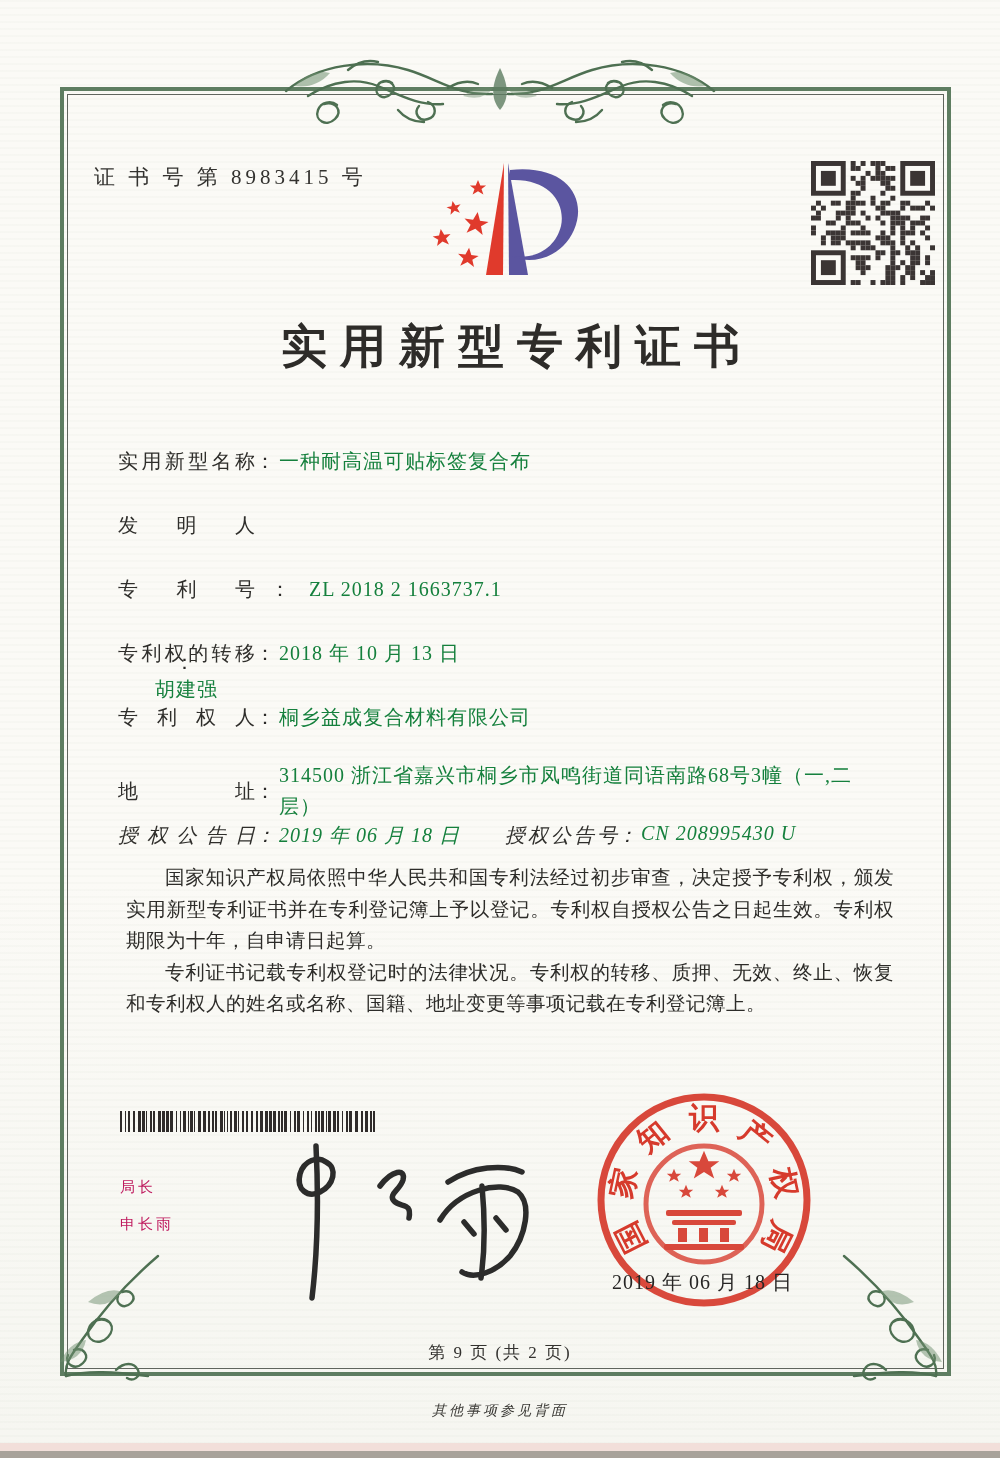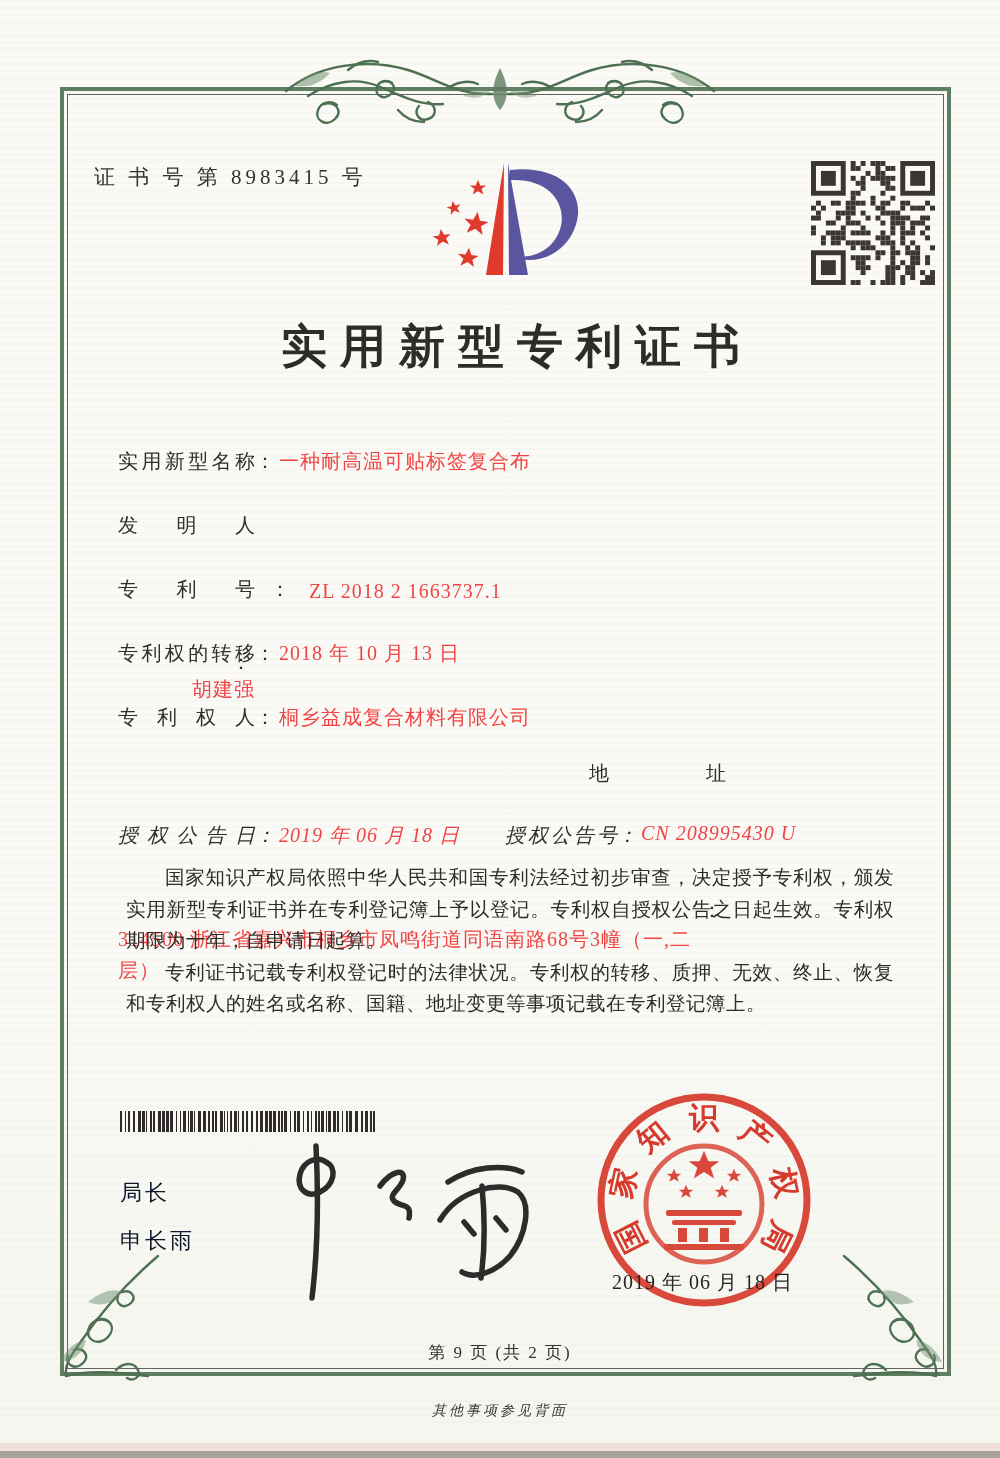--- a/index.html
+++ b/index.html
@@ -27,37 +27,37 @@
   .cert-no{
     position:absolute;left:94px;top:163px;font-size:21px;letter-spacing:4px;color:#33322f;
   }
   .qr{position:absolute;left:811px;top:161px;width:124px;height:124px;}
   .logo{position:absolute;left:398px;top:150px;width:215px;height:140px;}
   .title{
     position:absolute;left:0;top:316px;width:100%;text-align:center;
     font-size:46px;font-weight:700;letter-spacing:13px;color:#2e2c29;padding-left:17px;
   }
   .fields{position:absolute;left:118px;top:440px;width:770px;font-size:20px;}
-  .frow{position:absolute;left:0;display:flex;align-items:flex-end;}
+  .frow{position:absolute;left:0;display:flex;align-items:center;}
   .flabel{
     display:inline-block;width:137px;text-align:justify;text-align-last:justify;
     flex:0 0 137px;color:#2f2e2b;
   }
   .fcolon{flex:0 0 auto;margin-right:4px;}
-  .fvalue{letter-spacing:1px;color:#ef4444;}
+  .fvalue{letter-spacing:1px;color:#15803d;}
   .addr .fvalue{width:608px;line-height:31px;}
   .grant2{position:absolute;left:387px;top:0;display:flex;}
   .grant2 .flabel{width:112px;flex:0 0 112px;}
   .paras{
     position:absolute;left:118px;top:862px;width:768px;
     font-size:19.5px;line-height:31.5px;text-align:justify;color:#2d2c29;margin-left:8px;
   }
   .paras p{margin:0;text-indent:2em;letter-spacing:0.5px;}
   .barcode{position:absolute;left:120px;top:1111px;width:258px;height:21px;}
-  .signer{position:absolute;left:120px;top:1178px;font-family:"Liberation Sans","DejaVu Sans",sans-serif;font-size:22px;color:#0f172a;}
+  .signer{position:absolute;left:120px;top:1178px;font-family:"Liberation Sans","DejaVu Sans",sans-serif;font-size:15px;color:#be185d;}
   .signer div{margin-bottom:18px;letter-spacing:3px;}
   .signature{position:absolute;left:252px;top:1128px;width:290px;height:175px;}
   .seal{position:absolute;left:586px;top:1082px;width:236px;height:236px;}
   .seal-date{
     position:absolute;left:612px;top:1269px;width:230px;font-size:20px;
     letter-spacing:1px;color:#262524;z-index:5;
   }
   .page-num{
     position:absolute;left:0;top:1341px;width:100%;text-align:center;
     font-size:17px;letter-spacing:2px;color:#33322f;
@@ -368,21 +368,21 @@
   <div class="frow" style="top:200px;">
     <span class="flabel">专利权的转移</span>
       <span class="fcolon">：</span>
     <span class="fvalue">2018 年 10 月 13 日</span>
   </div>
   <div class="frow" style="top:264px;">
     <span class="flabel">专利权人</span>
       <span class="fcolon">：</span>
     <span class="fvalue">桐乡益成复合材料有限公司</span>
   </div>
-  <div class="frow addr" style="top:320px;flex-direction:column;">
+  <div class="frow addr" style="top:320px;">
     <span class="flabel">地址</span>
       <span class="fcolon">：</span>
     <span class="fvalue">314500 浙江省嘉兴市桐乡市凤鸣街道同语南路68号3幢（一,二层）</span>
   </div>
   <div class="frow" style="top:382px;width:770px;font-style:italic;">
     <span class="flabel">授权公告日</span>
       <span class="fcolon">：</span>
     <span class="fvalue">2019 年 06 月 18 日</span>
     <span class="grant2">
       <span class="flabel">授权公告号</span>

